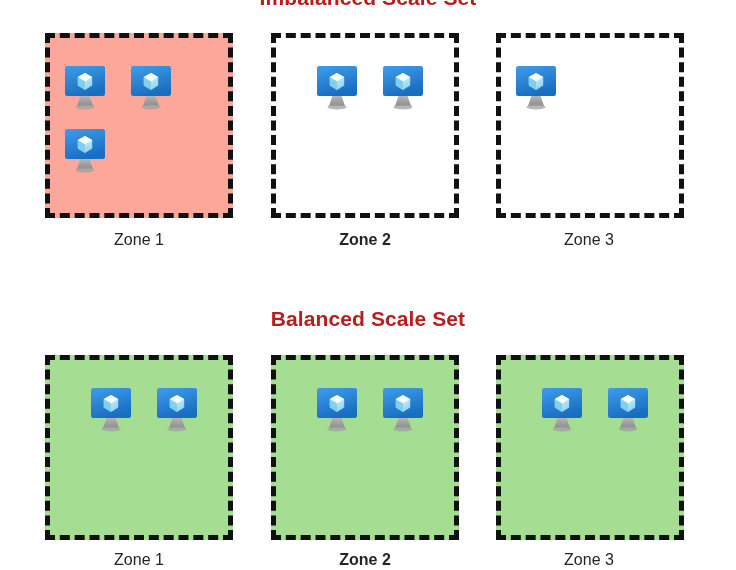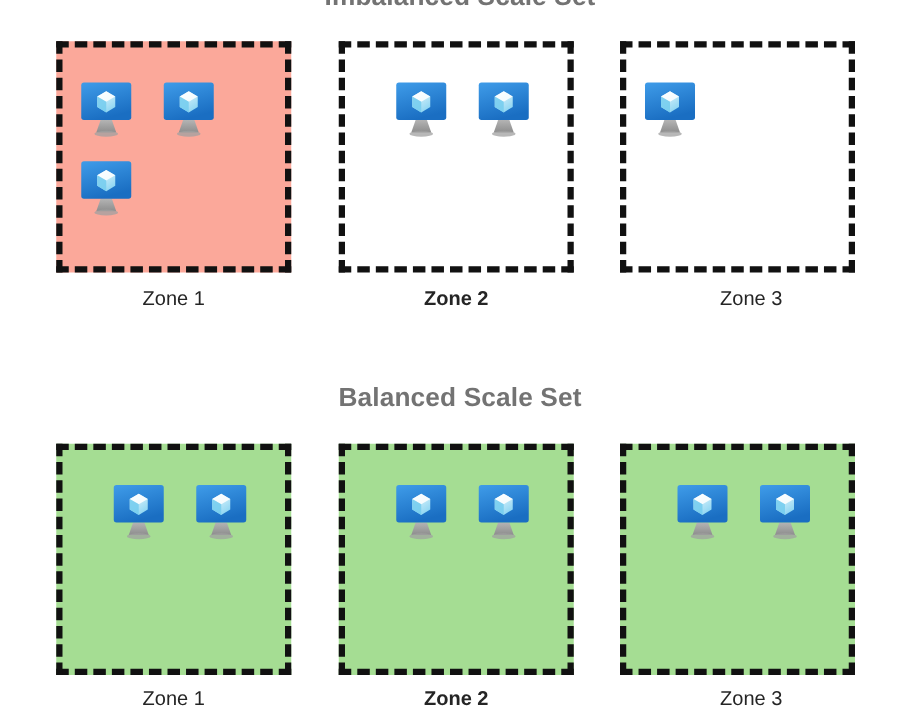--- a/index.html
+++ b/index.html
@@ -27,21 +27,21 @@
   
   .section-title {
     position: absolute;
     left: 0;
     width: 736px;
     text-align: center;
     font-family: "Liberation Sans", sans-serif;
     font-weight: bold;
     font-size: 21px;
     letter-spacing: 0.1px;
-    color: #737373;
+    color: #b91c1c;
     white-space: nowrap;
   }
   
   .title-imbalanced {
     top: -14px;
     line-height: 24px;
   }
   .title-balanced {
     top: 307px;
     line-height: 24px;
@@ -109,21 +109,21 @@
     text-align: center;
     font-family: "Liberation Sans", sans-serif;
     font-size: 16px;
     color: #252525;
     white-space: nowrap;
   }
   .caption-top    { top: 231px; }
   .caption-bottom { top: 551px; }
   .caption-1 { left: 45px; }
   .caption-2 { left: 271px; font-weight: bold; }
-  .caption-3 { left: 507px; }
+  .caption-3 { left: 495px; }
 </style>
 </head>
 <body>
 
 <div class="canvas">
 
   <div class="section-title title-imbalanced">Imbalanced Scale Set</div>
 
   <div class="zone-row row-top">
 

